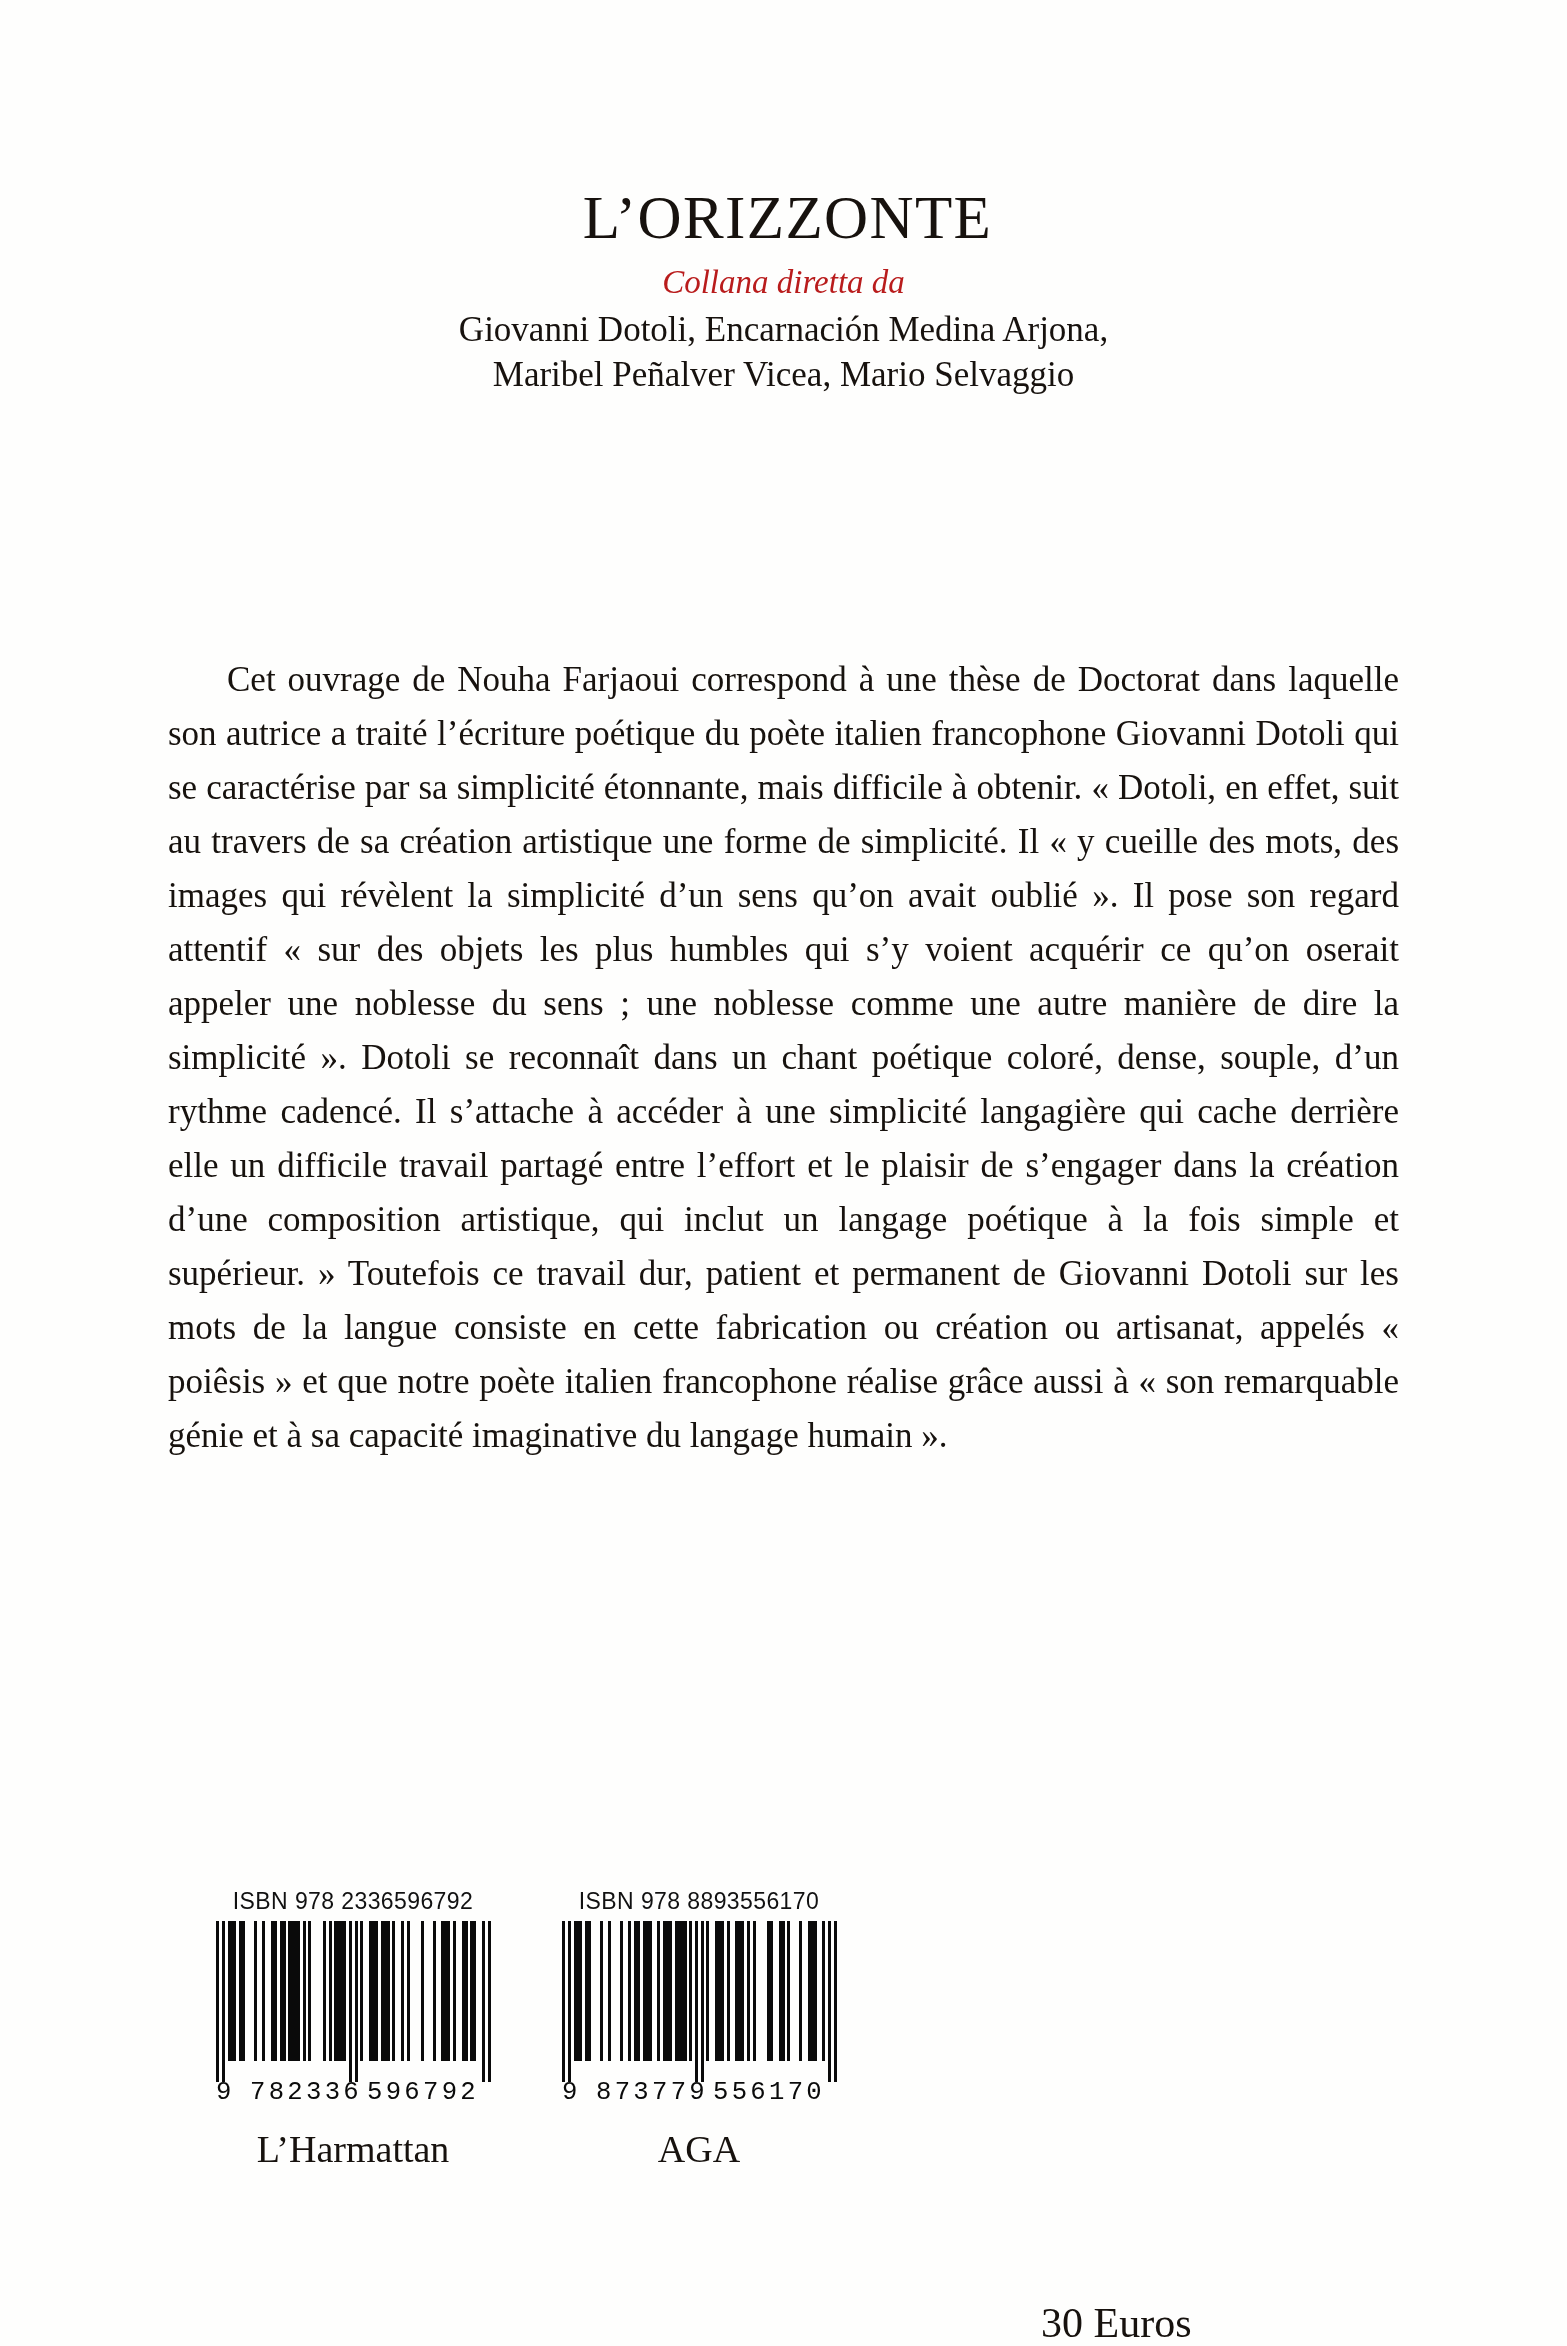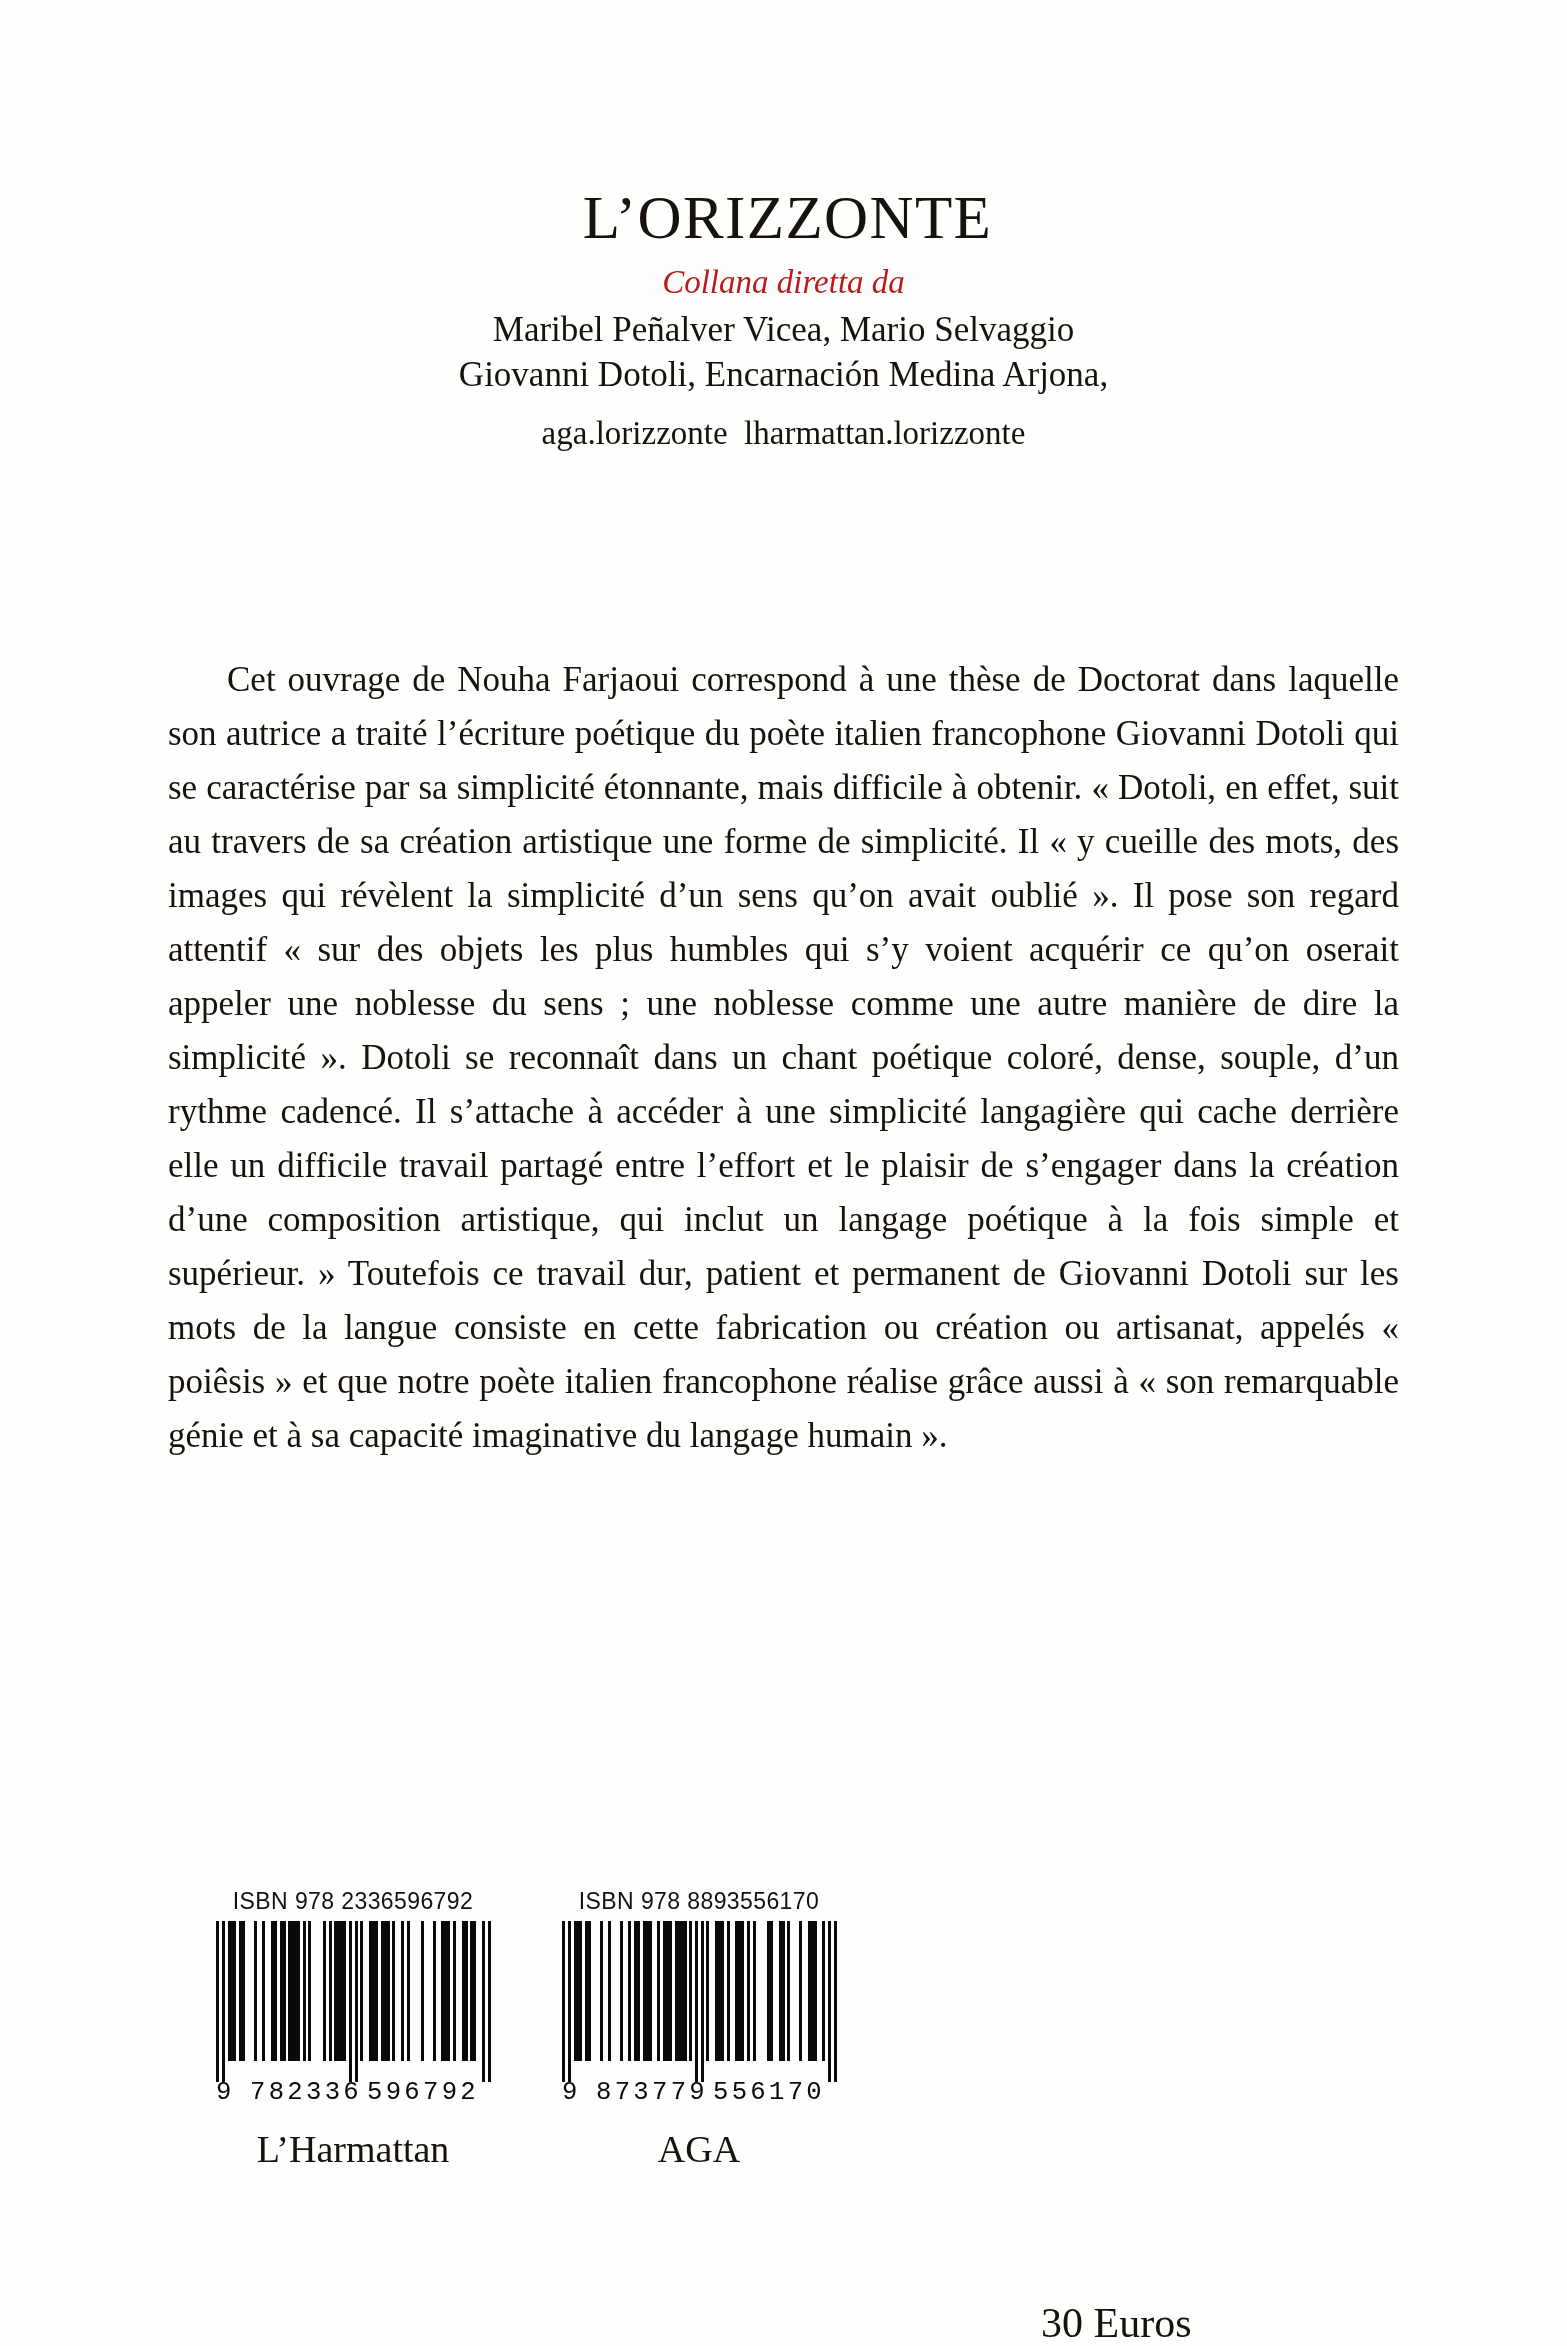--- a/index.html
+++ b/index.html
@@ -164,24 +164,23 @@
 </style>
 </head>
 <body>
 
 <div class="page">
 
   <div class="series-block">
     <h1 class="series-title">L’ORIZZONTE</h1>
     <div class="series-sub">Collana diretta da</div>
     <div class="series-editors">
+      <span class="ed-line">Giovanni Dotoli, Encarnación Medina Arjona,</span>
       <span class="ed-line">Maribel Peñalver Vicea, Mario Selvaggio</span>
-      <span class="ed-line">Giovanni Dotoli, Encarnación Medina Arjona,</span>
     </div>
-    <div class="series-links">aga.lorizzonte  lharmattan.lorizzonte</div>
   </div>
 
   <div class="blurb">
     <p>Cet ouvrage de Nouha Farjaoui correspond à une thèse de Doctorat dans laquelle son autrice a traité l’écriture poétique du poète italien francophone Giovanni Dotoli  qui se caractérise par sa simplicité étonnante, mais difficile à obtenir. « Dotoli, en effet, suit au travers de sa création artistique une forme de simplicité. Il « y cueille des mots, des images qui révèlent la simplicité d’un sens qu’on avait oublié ». Il pose son regard attentif « sur des objets les plus humbles qui s’y voient acquérir ce qu’on oserait appeler une noblesse du sens ; une noblesse comme une autre manière de dire la simplicité ». Dotoli se reconnaît dans un chant poétique coloré, dense, souple, d’un rythme cadencé. Il s’attache à accéder à une simplicité langagière qui cache derrière elle un difficile travail partagé entre l’effort et le plaisir de s’engager dans la création d’une composition artistique, qui inclut un langage poétique à la fois simple et supérieur. » Toutefois ce travail dur, patient et permanent de Giovanni Dotoli sur les mots de la langue consiste en cette fabrication ou création ou artisanat, appelés « poiêsis »  et que notre poète italien francophone réalise grâce aussi à « son remarquable génie et à sa capacité imaginative du langage humain ».</p>
   </div>
 
   <div class="footer">
 
     <div class="barcode-group left">
       <div class="isbn-caption">ISBN 978 2336596792</div>

